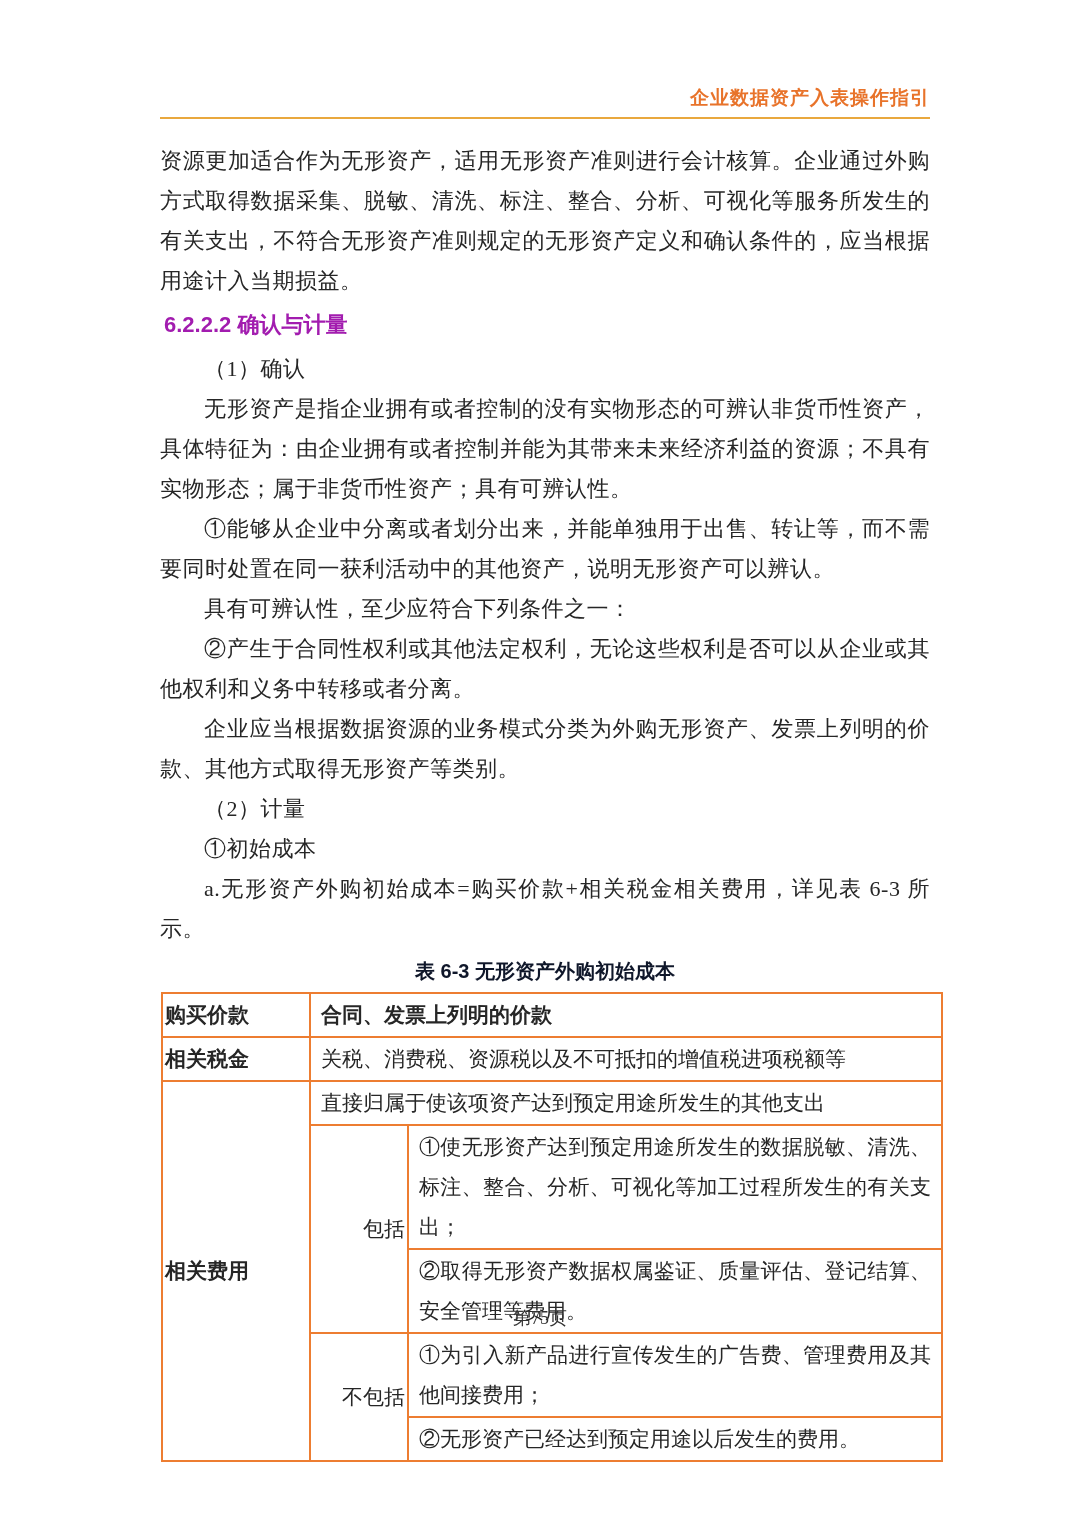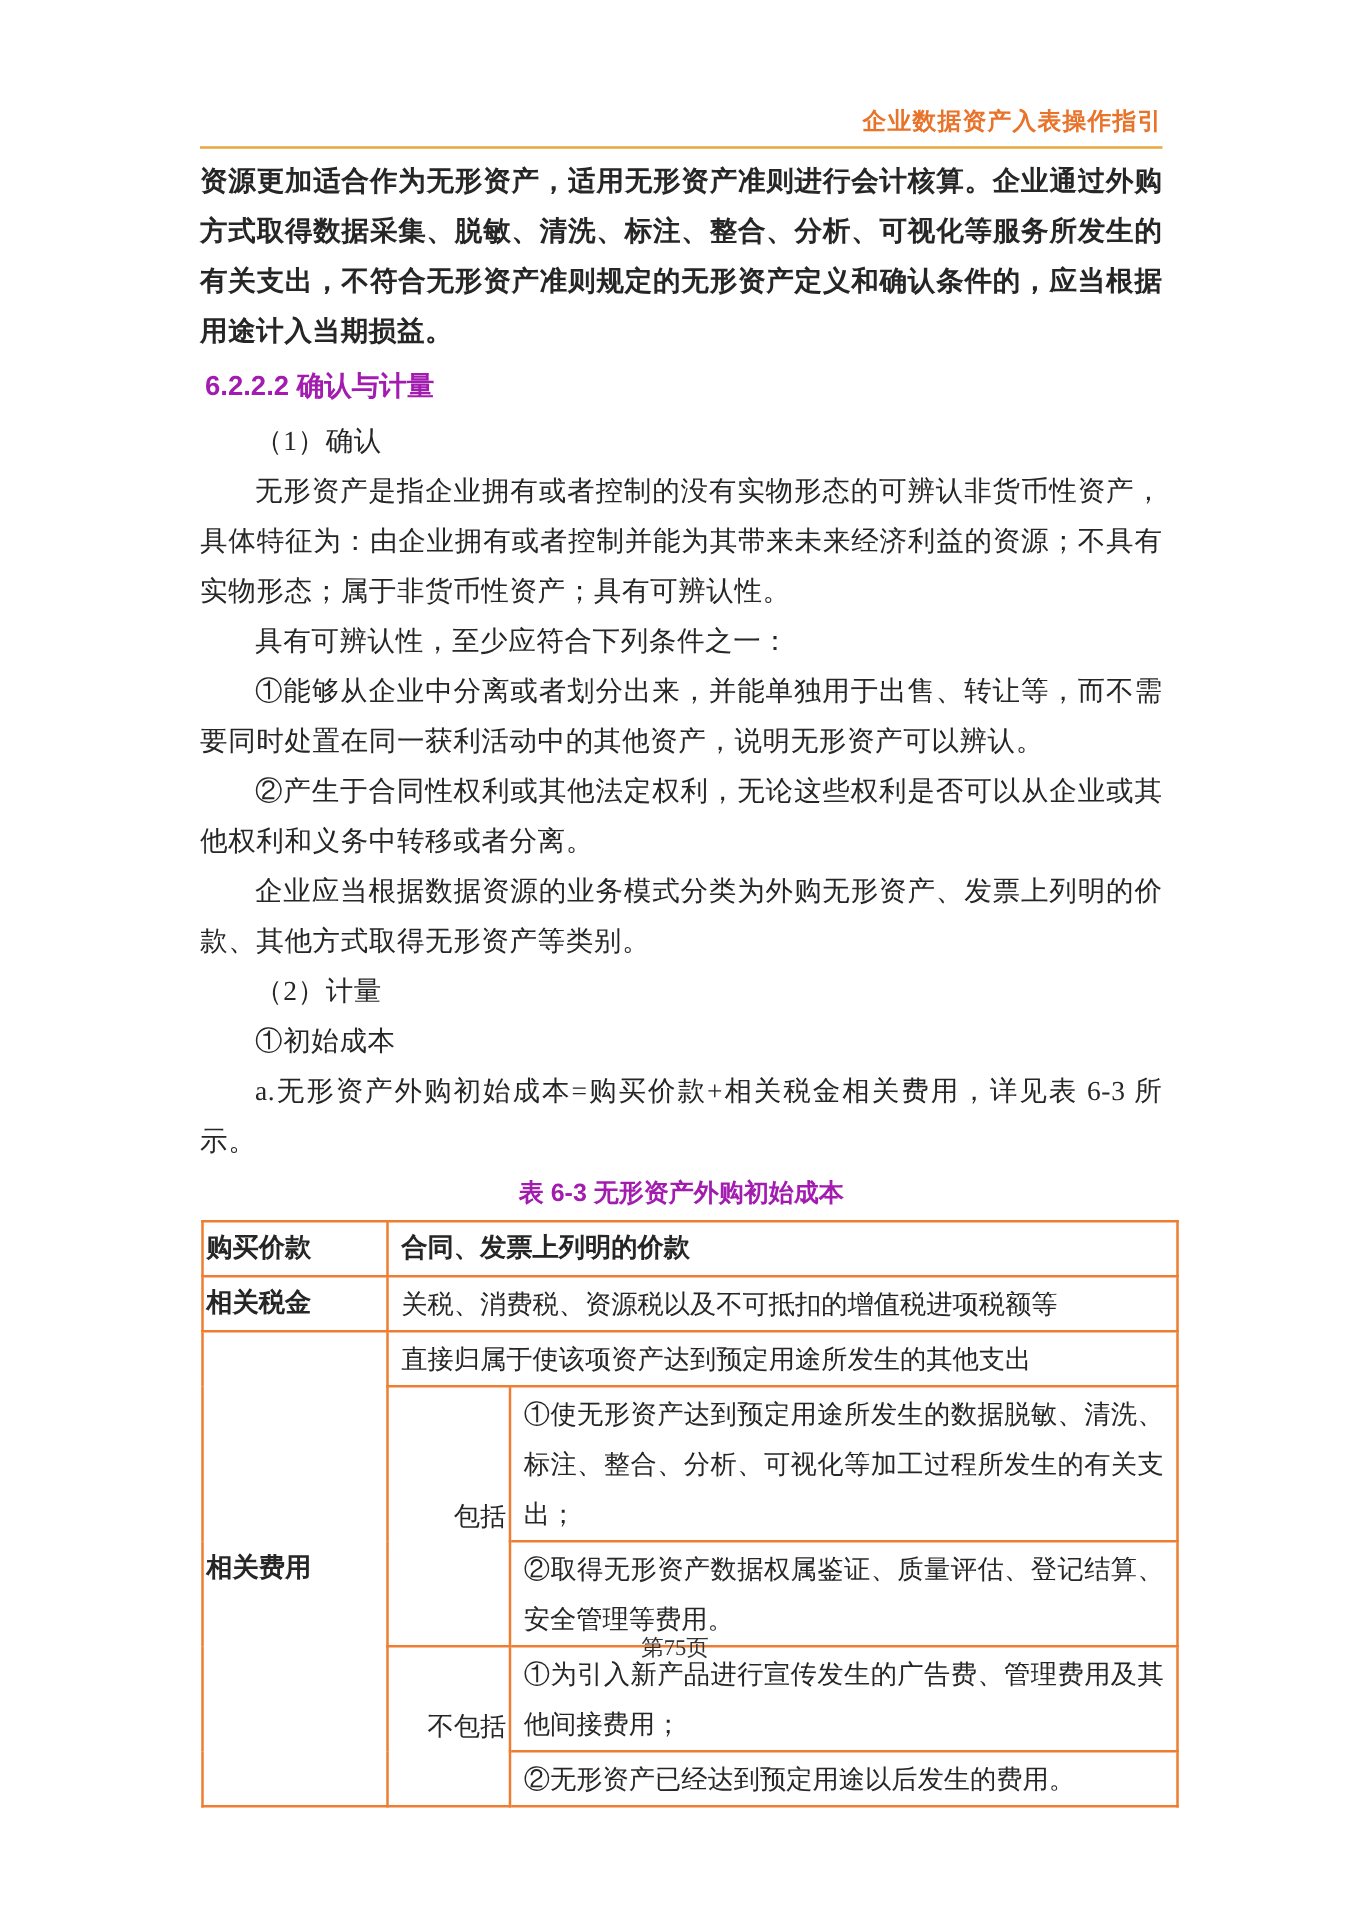--- a/index.html
+++ b/index.html
@@ -38,39 +38,39 @@
     letter-spacing: 1px;
   }
   
   .body-text {
     margin: 0;
     font-size: 22px;
     line-height: 40px;
     text-align: justify;
     letter-spacing: 0.5px;
   }
-  .first-para { margin-top: 6px; font-weight: bold; }
+  .first-para { margin-top: 22px; }
   .indent { text-indent: 2em; }
   .section-heading {
     margin: 4px;
     font-family: "Liberation Sans", "DejaVu Sans", sans-serif;
     font-weight: 700;
     font-size: 22px;
     line-height: 40px;
     color: #a21caf;
   }
   
   .table-caption {
     margin: 7px 0 6px 0;
     text-align: center;
     font-family: "Liberation Sans", "DejaVu Sans", sans-serif;
     font-weight: 700;
     font-size: 20px;
     line-height: 30px;
-    color: #a21caf;
+    color: #0f172a;
   }
   table.cost-table {
     border-collapse: collapse;
     width: 782px;
     margin-left: 1px;
     table-layout: fixed;
   }
   table.cost-table th,
   table.cost-table td {
     border: 2px solid #ed7d31;
@@ -117,22 +117,22 @@
     <div class="header">
       <div class="header-title">企业数据资产入表操作指引</div>
     </div>
 
     <p class="body-text first-para">资源更加适合作为无形资产，适用无形资产准则进行会计核算。企业通过外购方式取得数据采集、脱敏、清洗、标注、整合、分析、可视化等服务所发生的有关支出，不符合无形资产准则规定的无形资产定义和确认条件的，应当根据用途计入当期损益。</p>
 
     <h3 class="section-heading">6.2.2.2 确认与计量</h3>
 
     <p class="body-text indent">（1）确认</p>
     <p class="body-text indent">无形资产是指企业拥有或者控制的没有实物形态的可辨认非货币性资产，具体特征为：由企业拥有或者控制并能为其带来未来经济利益的资源；不具有实物形态；属于非货币性资产；具有可辨认性。</p>
+    <p class="body-text indent">①能够从企业中分离或者划分出来，并能单独用于出售、转让等，而不需要同时处置在同一获利活动中的其他资产，说明无形资产可以辨认。</p>
     <p class="body-text indent">具有可辨认性，至少应符合下列条件之一：</p>
-    <p class="body-text indent">①能够从企业中分离或者划分出来，并能单独用于出售、转让等，而不需要同时处置在同一获利活动中的其他资产，说明无形资产可以辨认。</p>
     <p class="body-text indent">②产生于合同性权利或其他法定权利，无论这些权利是否可以从企业或其他权利和义务中转移或者分离。</p>
     <p class="body-text indent">企业应当根据数据资源的业务模式分类为外购无形资产、发票上列明的价款、其他方式取得无形资产等类别。</p>
     <p class="body-text indent">（2）计量</p>
     <p class="body-text indent">①初始成本</p>
     <p class="body-text indent">a.无形资产外购初始成本=购买价款+相关税金相关费用，详见表 6-3 所示。</p>
 
     <div class="table-caption">表 6-3 无形资产外购初始成本</div>
 
     <table class="cost-table">
       <colgroup>

